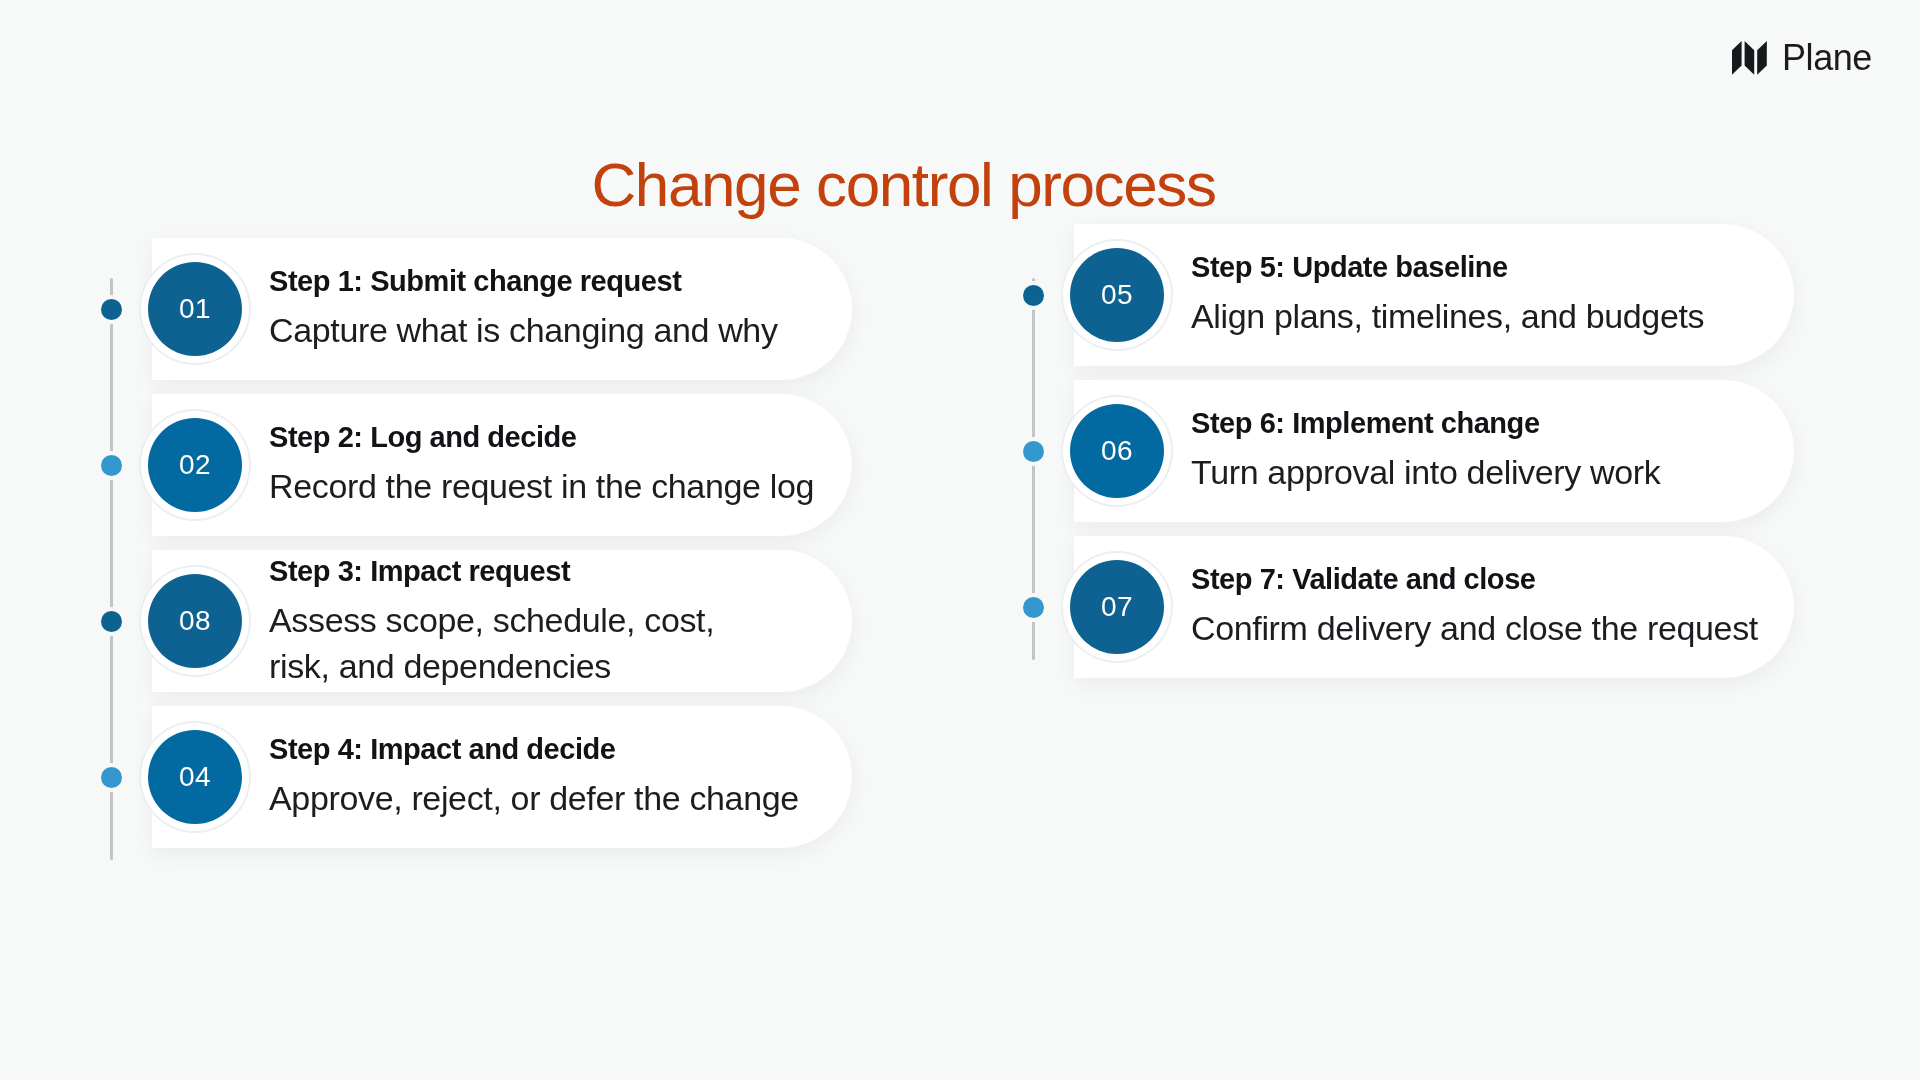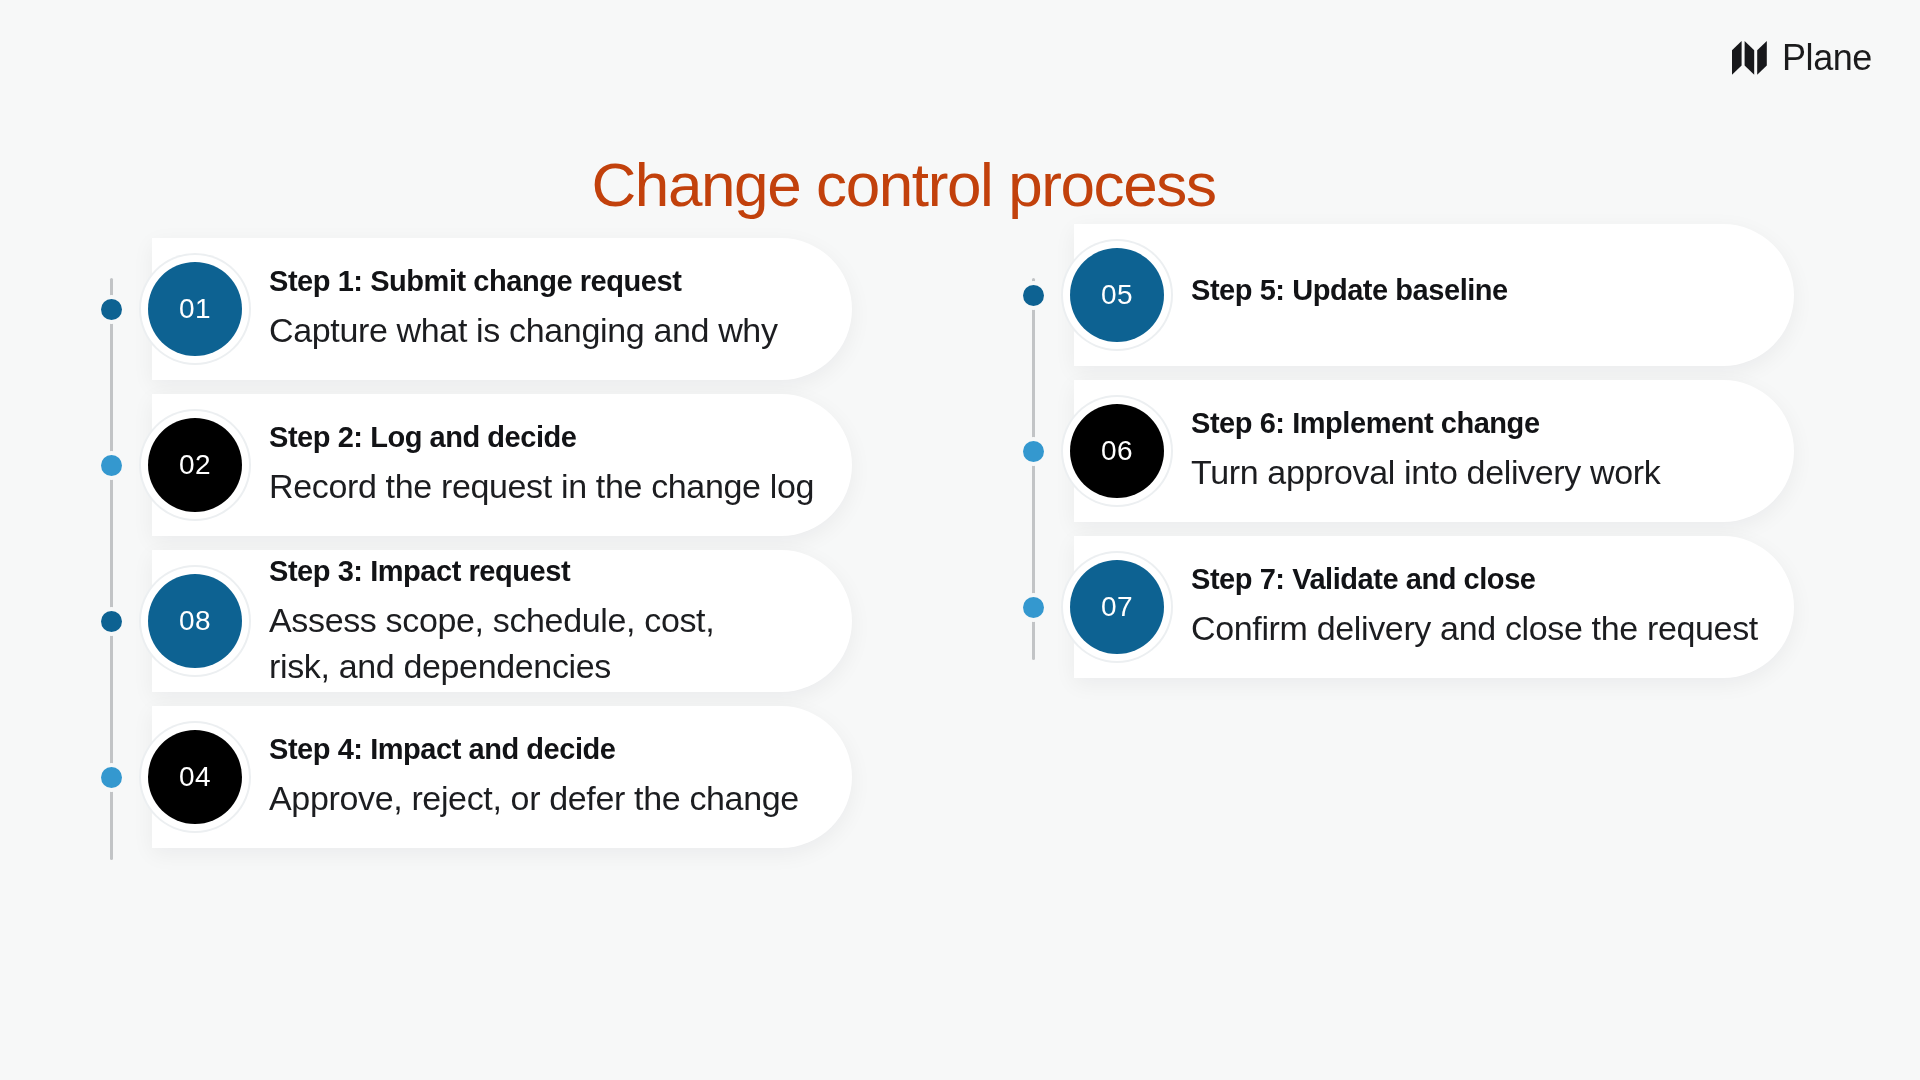--- a/index.html
+++ b/index.html
@@ -132,21 +132,21 @@
     align-items: center;
     justify-content: center;
     color: #ffffff;
     font-size: 28px;
     font-weight: 400;
     letter-spacing: 0.5px;
     box-shadow: 0 0 0 7px #ffffff, 0 0 0 9px #eceff1;
     z-index: 4;
   }
   .badge.dark  { background: #0d6292; }
-  .badge.light { background: #000000; }
+  .badge.light { background: #0369a1; }
 
   
   .step-text {
     position: absolute;
     left: 173px;
     top: 50%;
     transform: translateY(-50%);
     z-index: 4;
     max-width: 600px;
   }
@@ -233,20 +233,21 @@
 
   <div class="column right">
     <div class="rail"></div>
 
     <div class="step" style="top:-14px;">
       <div class="rail-dot dark"></div>
       <div class="card"></div>
       <div class="badge dark">05</div>
       <div class="step-text">
         <p class="step-title">Step 5: Update baseline</p>
+        <p class="step-desc nowrap">Align plans, timelines, and budgets</p>
       </div>
     </div>
 
     <div class="step" style="top:142px;">
       <div class="rail-dot light"></div>
       <div class="card"></div>
       <div class="badge light">06</div>
       <div class="step-text">
         <p class="step-title">Step 6: Implement change</p>
         <p class="step-desc nowrap">Turn approval into delivery work</p>

